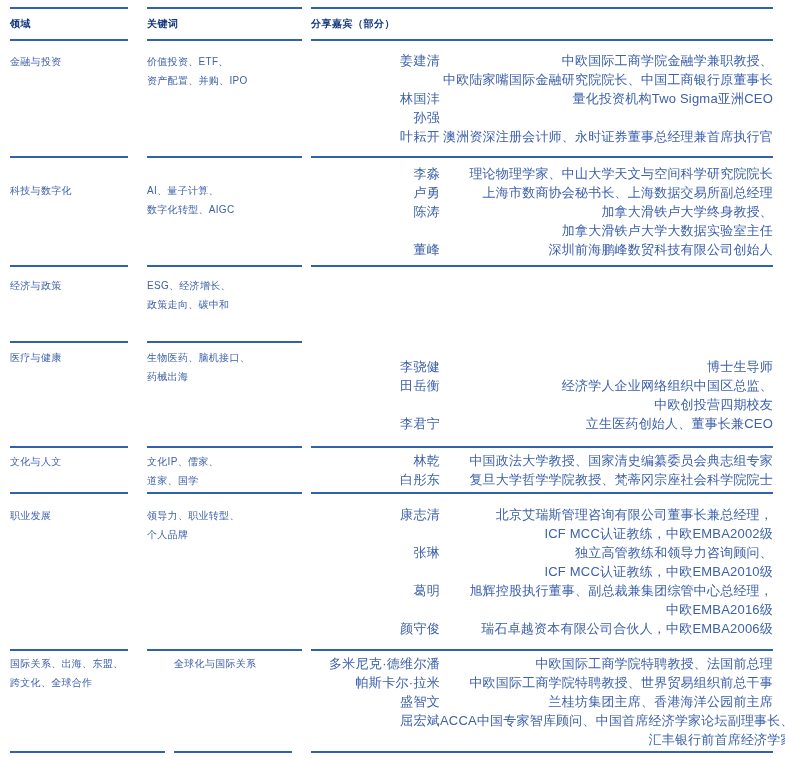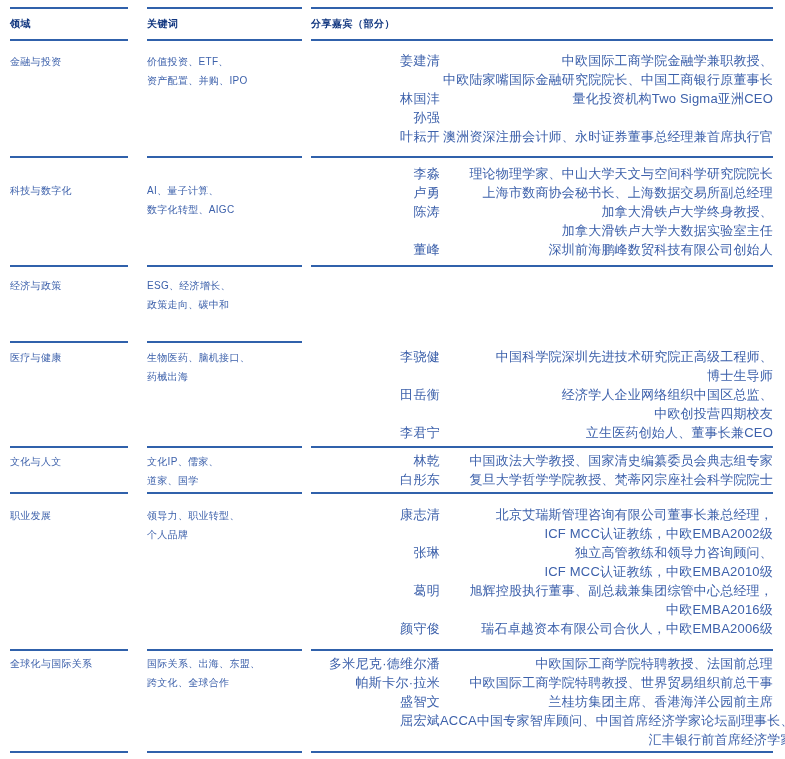--- a/index.html
+++ b/index.html
@@ -143,21 +143,20 @@
       <div class="field">医疗与健康</div>
     </div>
     <div class="cell c2">
           <div class="kline">生物医药、脑机接口、</div>
           <div class="kline">药械出海</div>
         </div>
     <div class="cell c3">
   <div class="guest">
     <div class="gname">李骁健</div>
     <div class="gdesc">
-              <div class="dline">中国科学院深圳先进技术研究院正高级工程师、</div>
               <div class="dline">博士生导师</div>
             </div>
   </div>
 
   <div class="guest">
     <div class="gname">田岳衡</div>
     <div class="gdesc">
               <div class="dline">经济学人企业网络组织中国区总监、</div>
               <div class="dline">中欧创投营四期校友</div>
             </div>
@@ -233,27 +232,27 @@
   <div class="guest">
     <div class="gname">颜守俊</div>
     <div class="gdesc">
               <div class="dline">瑞石卓越资本有限公司合伙人，中欧EMBA2006级</div>
             </div>
   </div>
 </div>
   </div>
 
   <div class="row section-row s6">
-    <div class="cell c1">
-      <div class="field">全球化与国际关系</div>
-    </div>
     <div class="cell c2">
           <div class="kline">国际关系、出海、东盟、</div>
           <div class="kline">跨文化、全球合作</div>
         </div>
+    <div class="cell c1">
+      <div class="field">全球化与国际关系</div>
+    </div>
     <div class="cell c3">
   <div class="guest">
     <div class="gname">多米尼克·德维尔潘</div>
     <div class="gdesc">
               <div class="dline">中欧国际工商学院特聘教授、法国前总理</div>
             </div>
   </div>
 
   <div class="guest">
     <div class="gname">帕斯卡尔·拉米</div>

